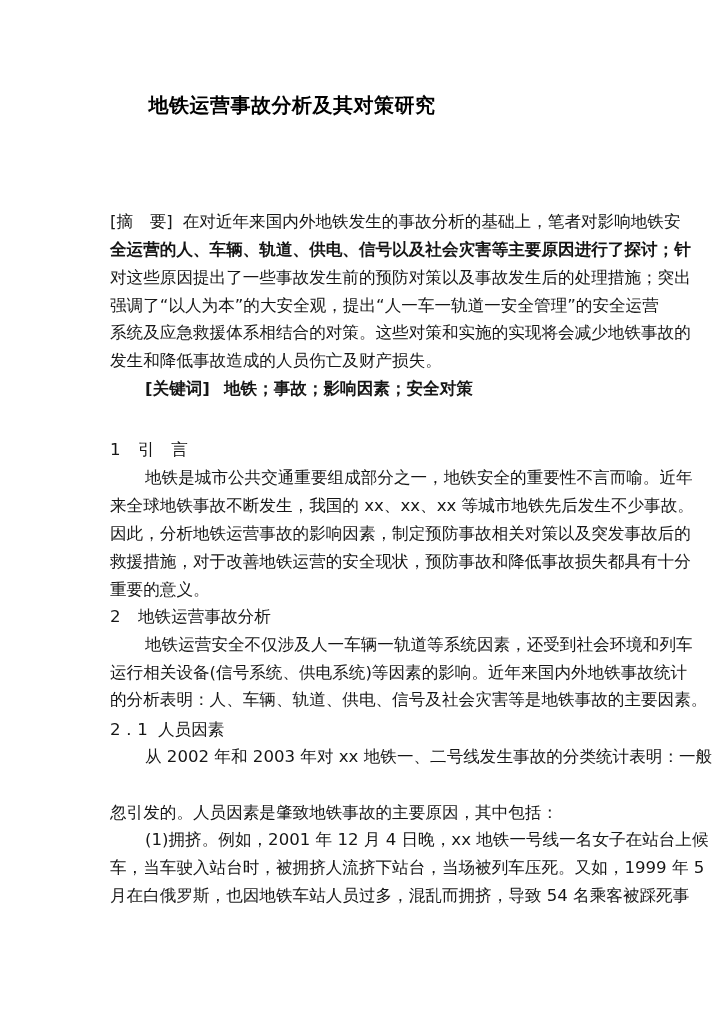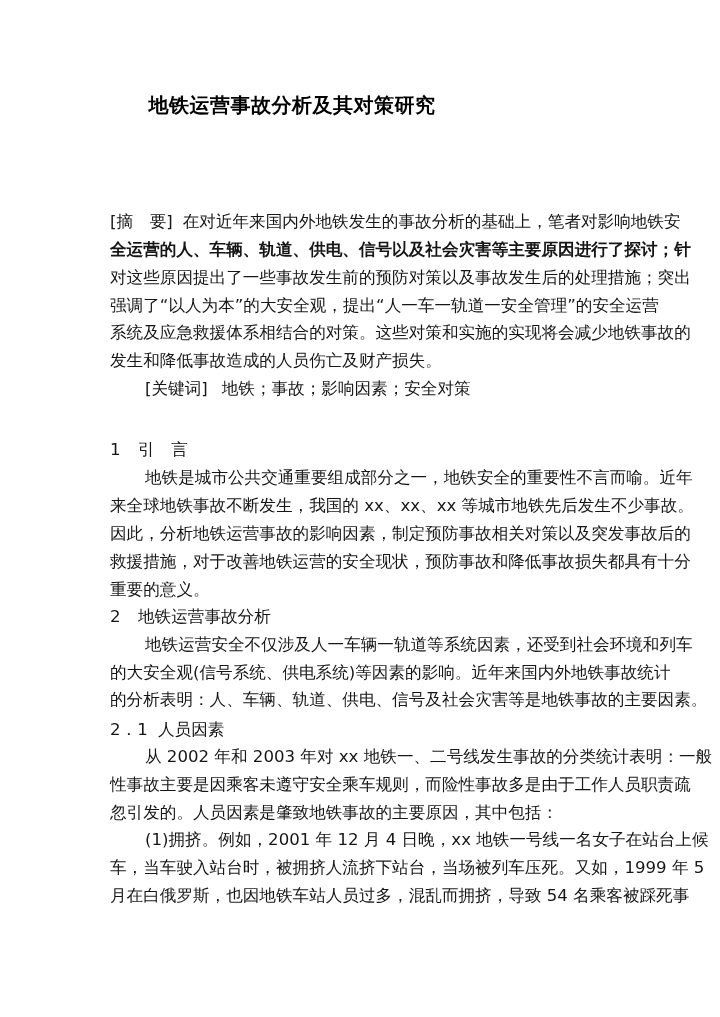--- a/index.html
+++ b/index.html
@@ -62,44 +62,43 @@
 
   <div class="line" style="top:212px;">
     <span style="margin-right:10px;">[摘　要]</span><span>在对近年来国内外地铁发生的事故分析的基础上，笔者对影响地铁安</span>
   </div>
   <div class="line" style="top:240px;font-weight:bold;">全运营的人、车辆、轨道、供电、信号以及社会灾害等主要原因进行了探讨；针</div>
   <div class="line" style="top:268px;">对这些原因提出了一些事故发生前的预防对策以及事故发生后的处理措施；突出</div>
   <div class="line" style="top:296px;">强调了“以人为本”的大安全观，提出“人一车一轨道一安全管理”的安全运营</div>
   <div class="line" style="top:323px;">系统及应急救援体系相结合的对策。这些对策和实施的实现将会减少地铁事故的</div>
   <div class="line last" style="top:351px;">发生和降低事故造成的人员伤亡及财产损失。</div>
 
-  <div class="line indent last" style="top:379px;">
+  <div class="line indent last" style="top:379px;font-weight:bold;">
     <span style="margin-right:14px;">[关键词]</span><span>地铁；事故；影响因素；安全对策</span>
   </div>
 
   <div class="line heading" style="top:440px;">
     <span class="num">1</span><span>引　言</span>
   </div>
   <div class="line indent" style="top:468px;">地铁是城市公共交通重要组成部分之一，地铁安全的重要性不言而喻。近年</div>
   <div class="line" style="top:496px;">来全球地铁事故不断发生，我国的 xx、xx、xx 等城市地铁先后发生不少事故。</div>
   <div class="line" style="top:524px;">因此，分析地铁运营事故的影响因素，制定预防事故相关对策以及突发事故后的</div>
   <div class="line" style="top:552px;">救援措施，对于改善地铁运营的安全现状，预防事故和降低事故损失都具有十分</div>
   <div class="line last" style="top:580px;">重要的意义。</div>
 
   <div class="line heading" style="top:607px;">
     <span class="num">2</span><span>地铁运营事故分析</span>
   </div>
   <div class="line indent" style="top:635px;">地铁运营安全不仅涉及人一车辆一轨道等系统因素，还受到社会环境和列车</div>
-  <div class="line" style="top:663px;">的大安全观(信号系统、供电系统)等因素的影响。近年来国内外地铁事故统计</div>
+  <div class="line" style="top:663px;">运行相关设备(信号系统、供电系统)等因素的影响。近年来国内外地铁事故统计</div>
   <div class="line" style="top:690px;">的分析表明：人、车辆、轨道、供电、信号及社会灾害等是地铁事故的主要因素。</div>
 
   <div class="line heading" style="top:720px;">
     <span class="num-wide">2．1</span><span>人员因素</span>
   </div>
   <div class="line indent" style="top:747px;">从 2002 年和 2003 年对 xx 地铁一、二号线发生事故的分类统计表明：一般</div>
-  <div class="line" style="top:775px;">性事故主要是因乘客未遵守安全乘车规则，而险性事故多是由于工作人员职责疏</div>
   <div class="line last" style="top:803px;">忽引发的。人员因素是肇致地铁事故的主要原因，其中包括：</div>
 
   <div class="line indent" style="top:830px;">(1)拥挤。例如，2001 年 12 月 4 日晚，xx 地铁一号线一名女子在站台上候</div>
   <div class="line" style="top:858px;">车，当车驶入站台时，被拥挤人流挤下站台，当场被列车压死。又如，1999 年 5</div>
   <div class="line" style="top:886px;">月在白俄罗斯，也因地铁车站人员过多，混乱而拥挤，导致 54 名乘客被踩死事</div>
 
 </div>
 
 </body></html>

